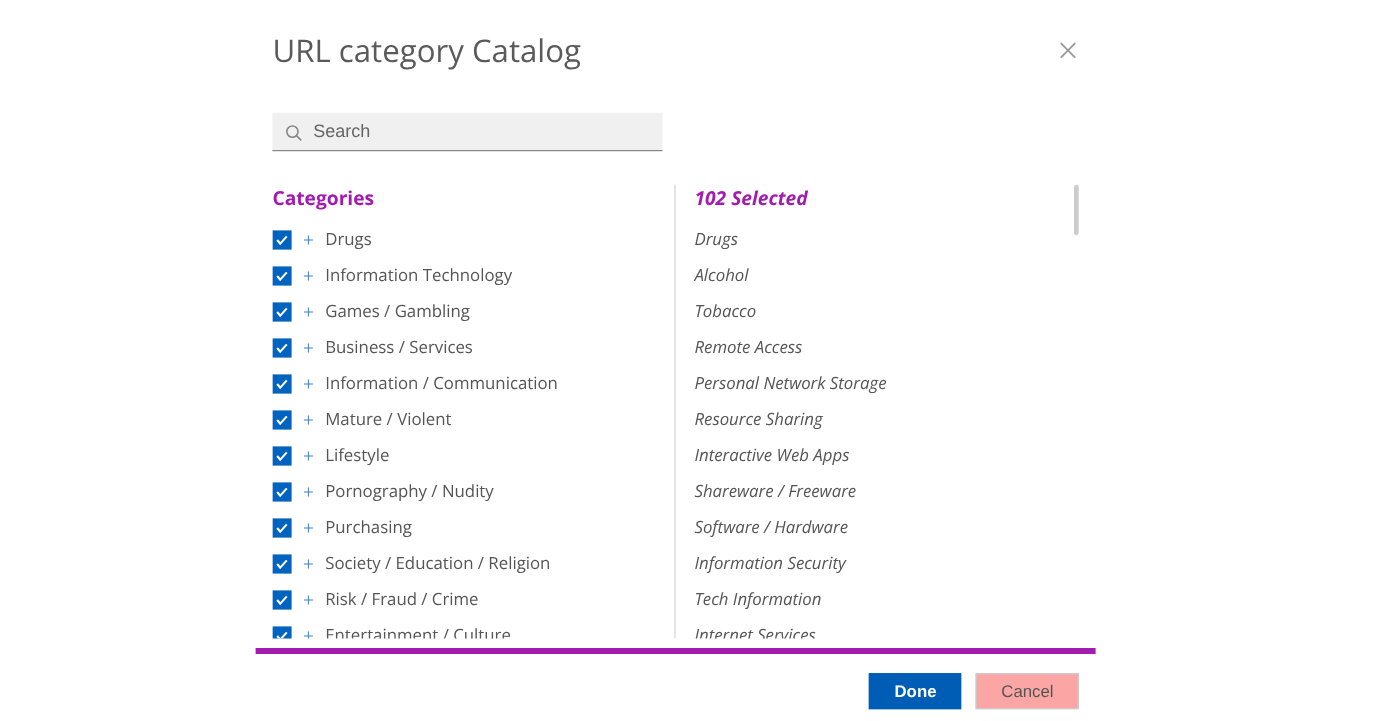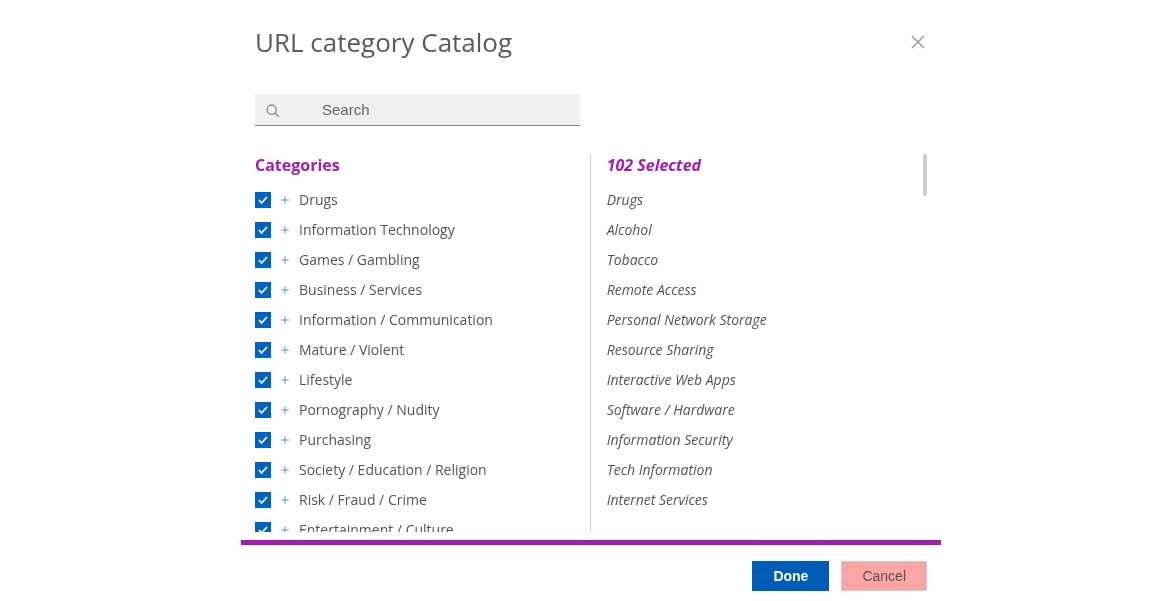--- a/index.html
+++ b/index.html
@@ -9,21 +9,21 @@
     }
     body {
       font-family: "Open Sans", "Segoe UI", -apple-system, sans-serif;
       background: #fff;
       width: 1150px;
       height: 601px;
       overflow: hidden;
     }
     .dialog {
       position: absolute;
-      left: 241px;
+      left: 213px;
       top: 12px;
       width: 700px;
       background: #fff;
     }
     .dialog-header {
       display: flex;
       justify-content: space-between;
       align-items: center;
       padding: 12px 14px 4px 14px;
     }
@@ -45,21 +45,20 @@
     }
     .search-box {
       width: 325px;
       height: 32px;
       background: #f0f0f0;
       border: none;
       border-bottom: 1px solid #888;
       display: flex;
       align-items: center;
       padding: 0 10px;
-      gap: 33px;
     }
     .search-icon { width: 16px; height: 16px; color: #888; flex-shrink: 0; margin-right: 8px; }
     .search-input {
       border: none;
       background: transparent;
       font-size: 15px;
       color: #444;
       width: 100%;
       outline: none;
     }
@@ -361,20 +360,21 @@
     <div class="col col-right">
       <div class="section-heading">102 Selected</div>
       <div class="sel-list" id="sel-list">
           <div class="sel-item">Drugs</div>
           <div class="sel-item">Alcohol</div>
           <div class="sel-item">Tobacco</div>
           <div class="sel-item">Remote Access</div>
           <div class="sel-item">Personal Network Storage</div>
           <div class="sel-item">Resource Sharing</div>
           <div class="sel-item">Interactive Web Apps</div>
+          <div class="sel-item">Shareware / Freeware</div>
           <div class="sel-item">Software / Hardware</div>
           <div class="sel-item">Information Security</div>
           <div class="sel-item">Tech Information</div>
           <div class="sel-item">Internet Services</div>
         </div>
       <div class="scroll-track"></div>
     </div>
   </div>
 
   <div class="footer">

